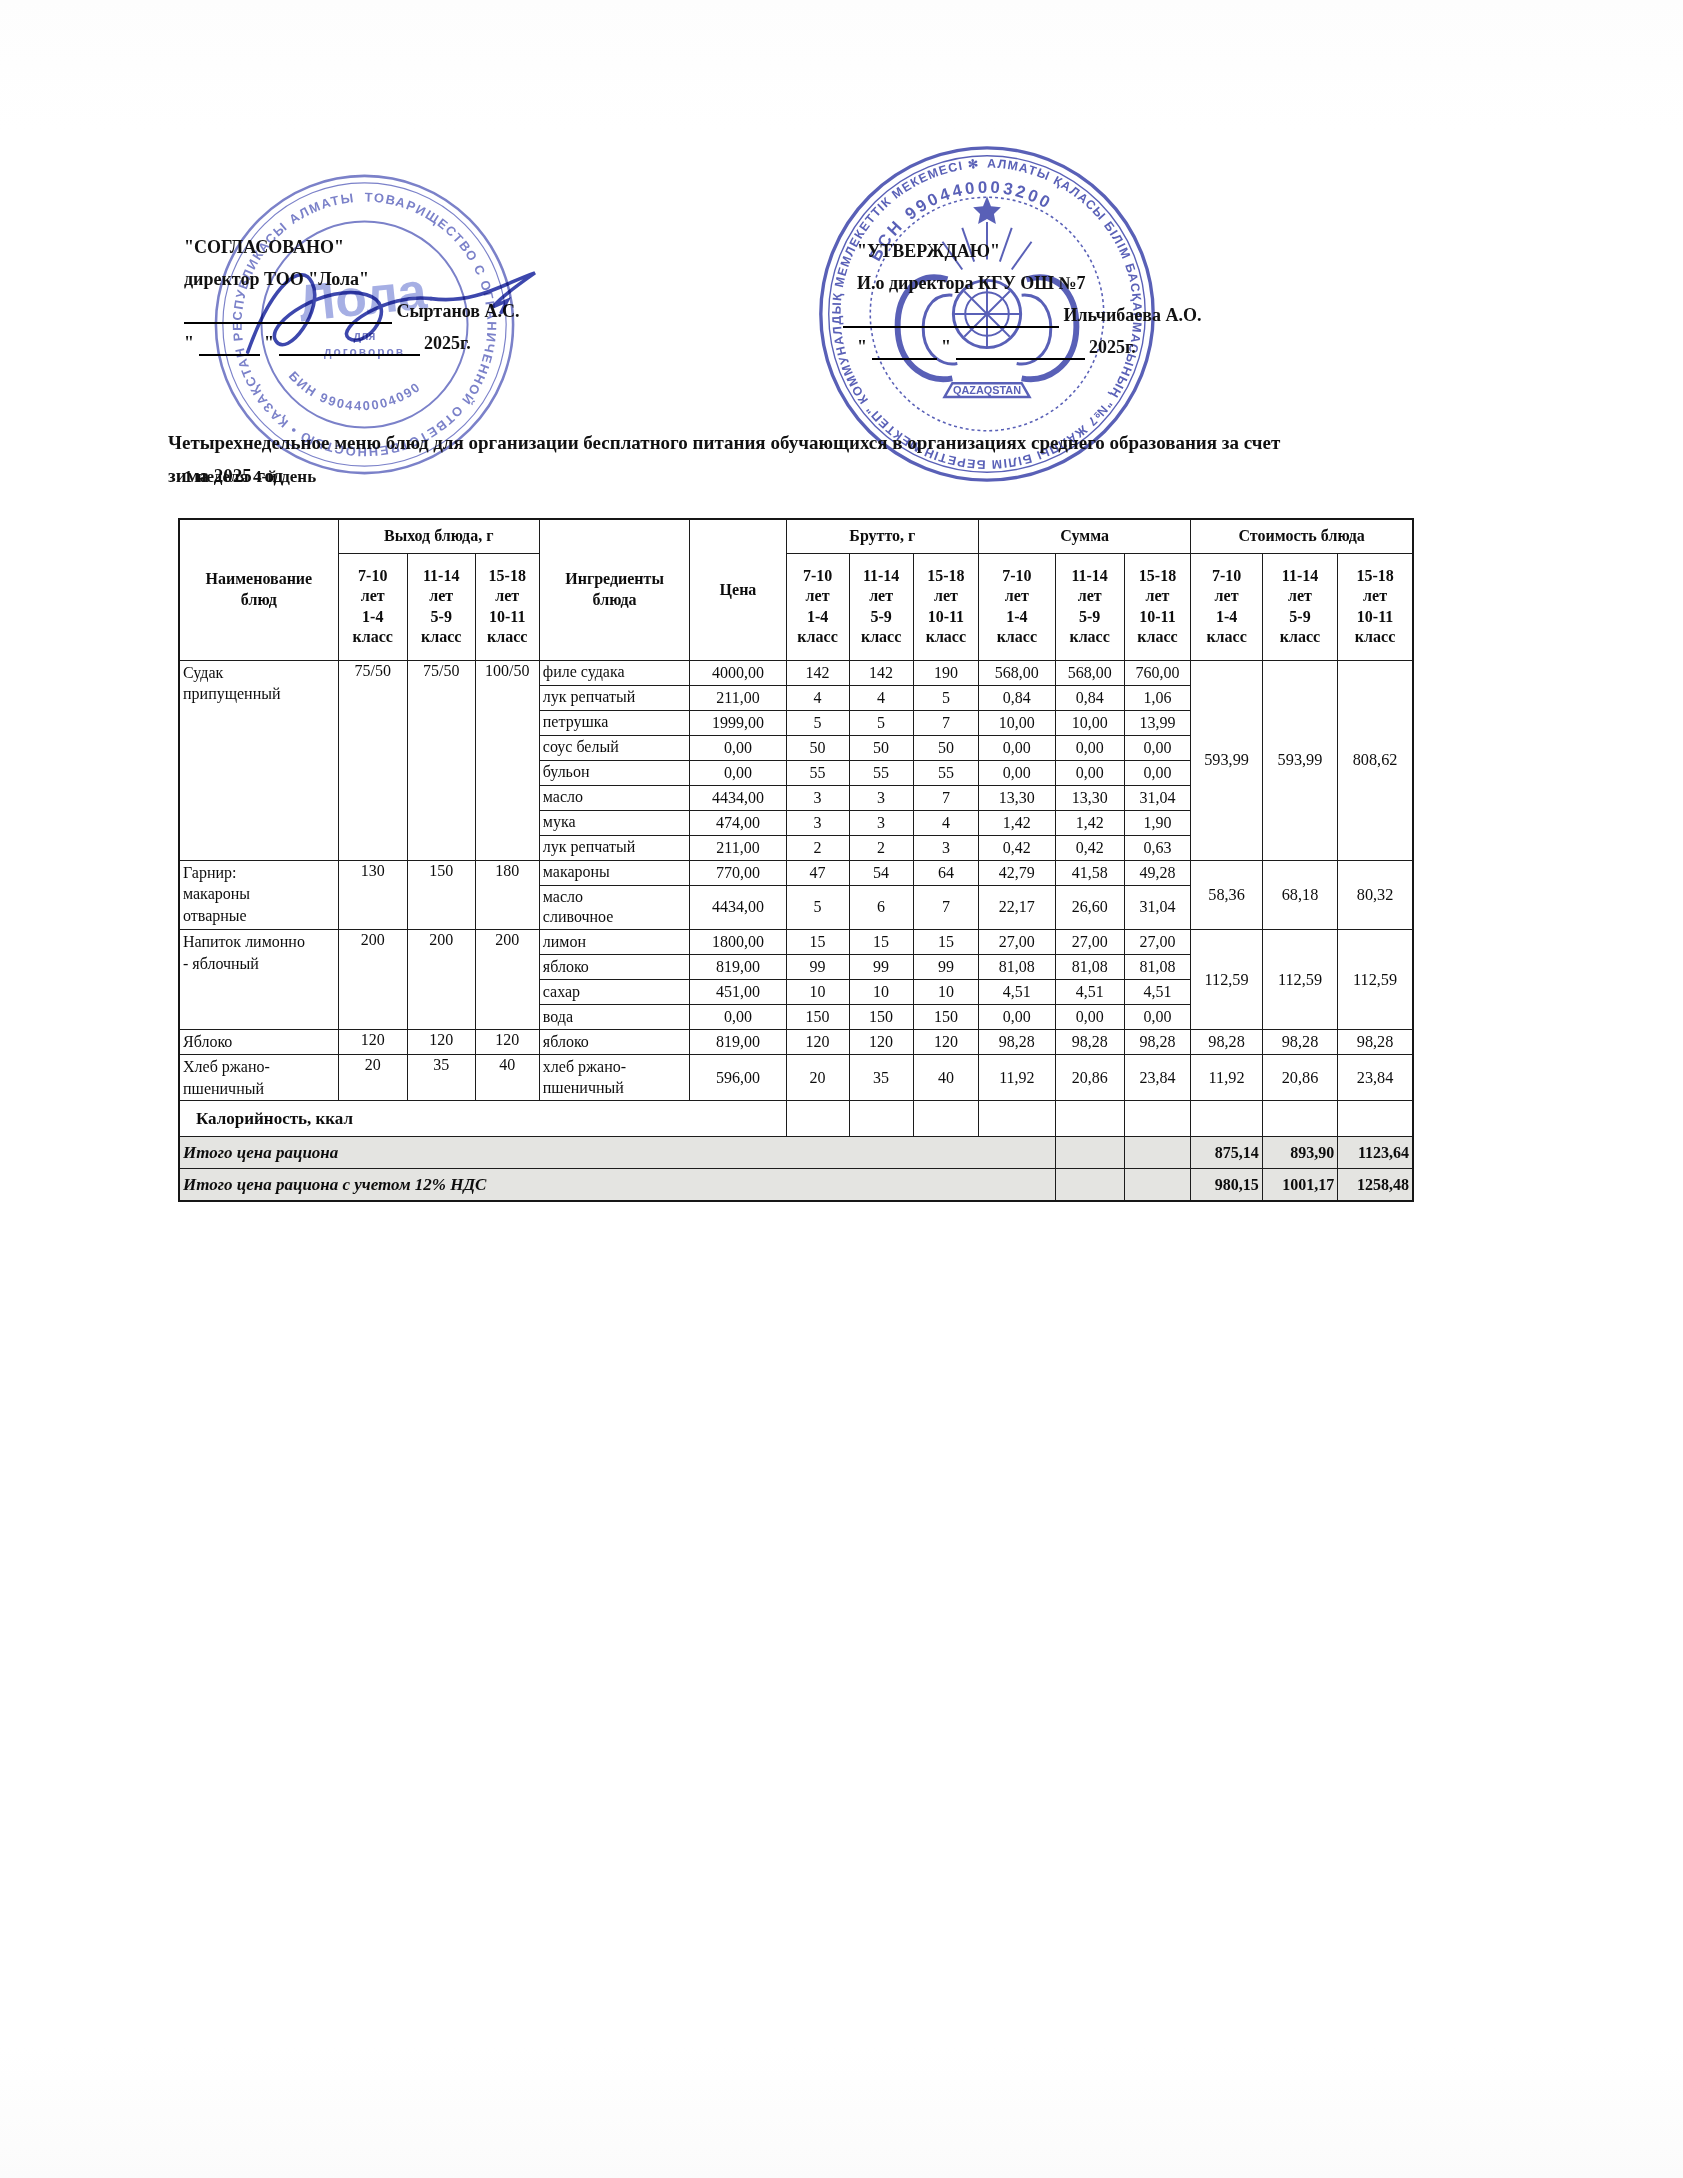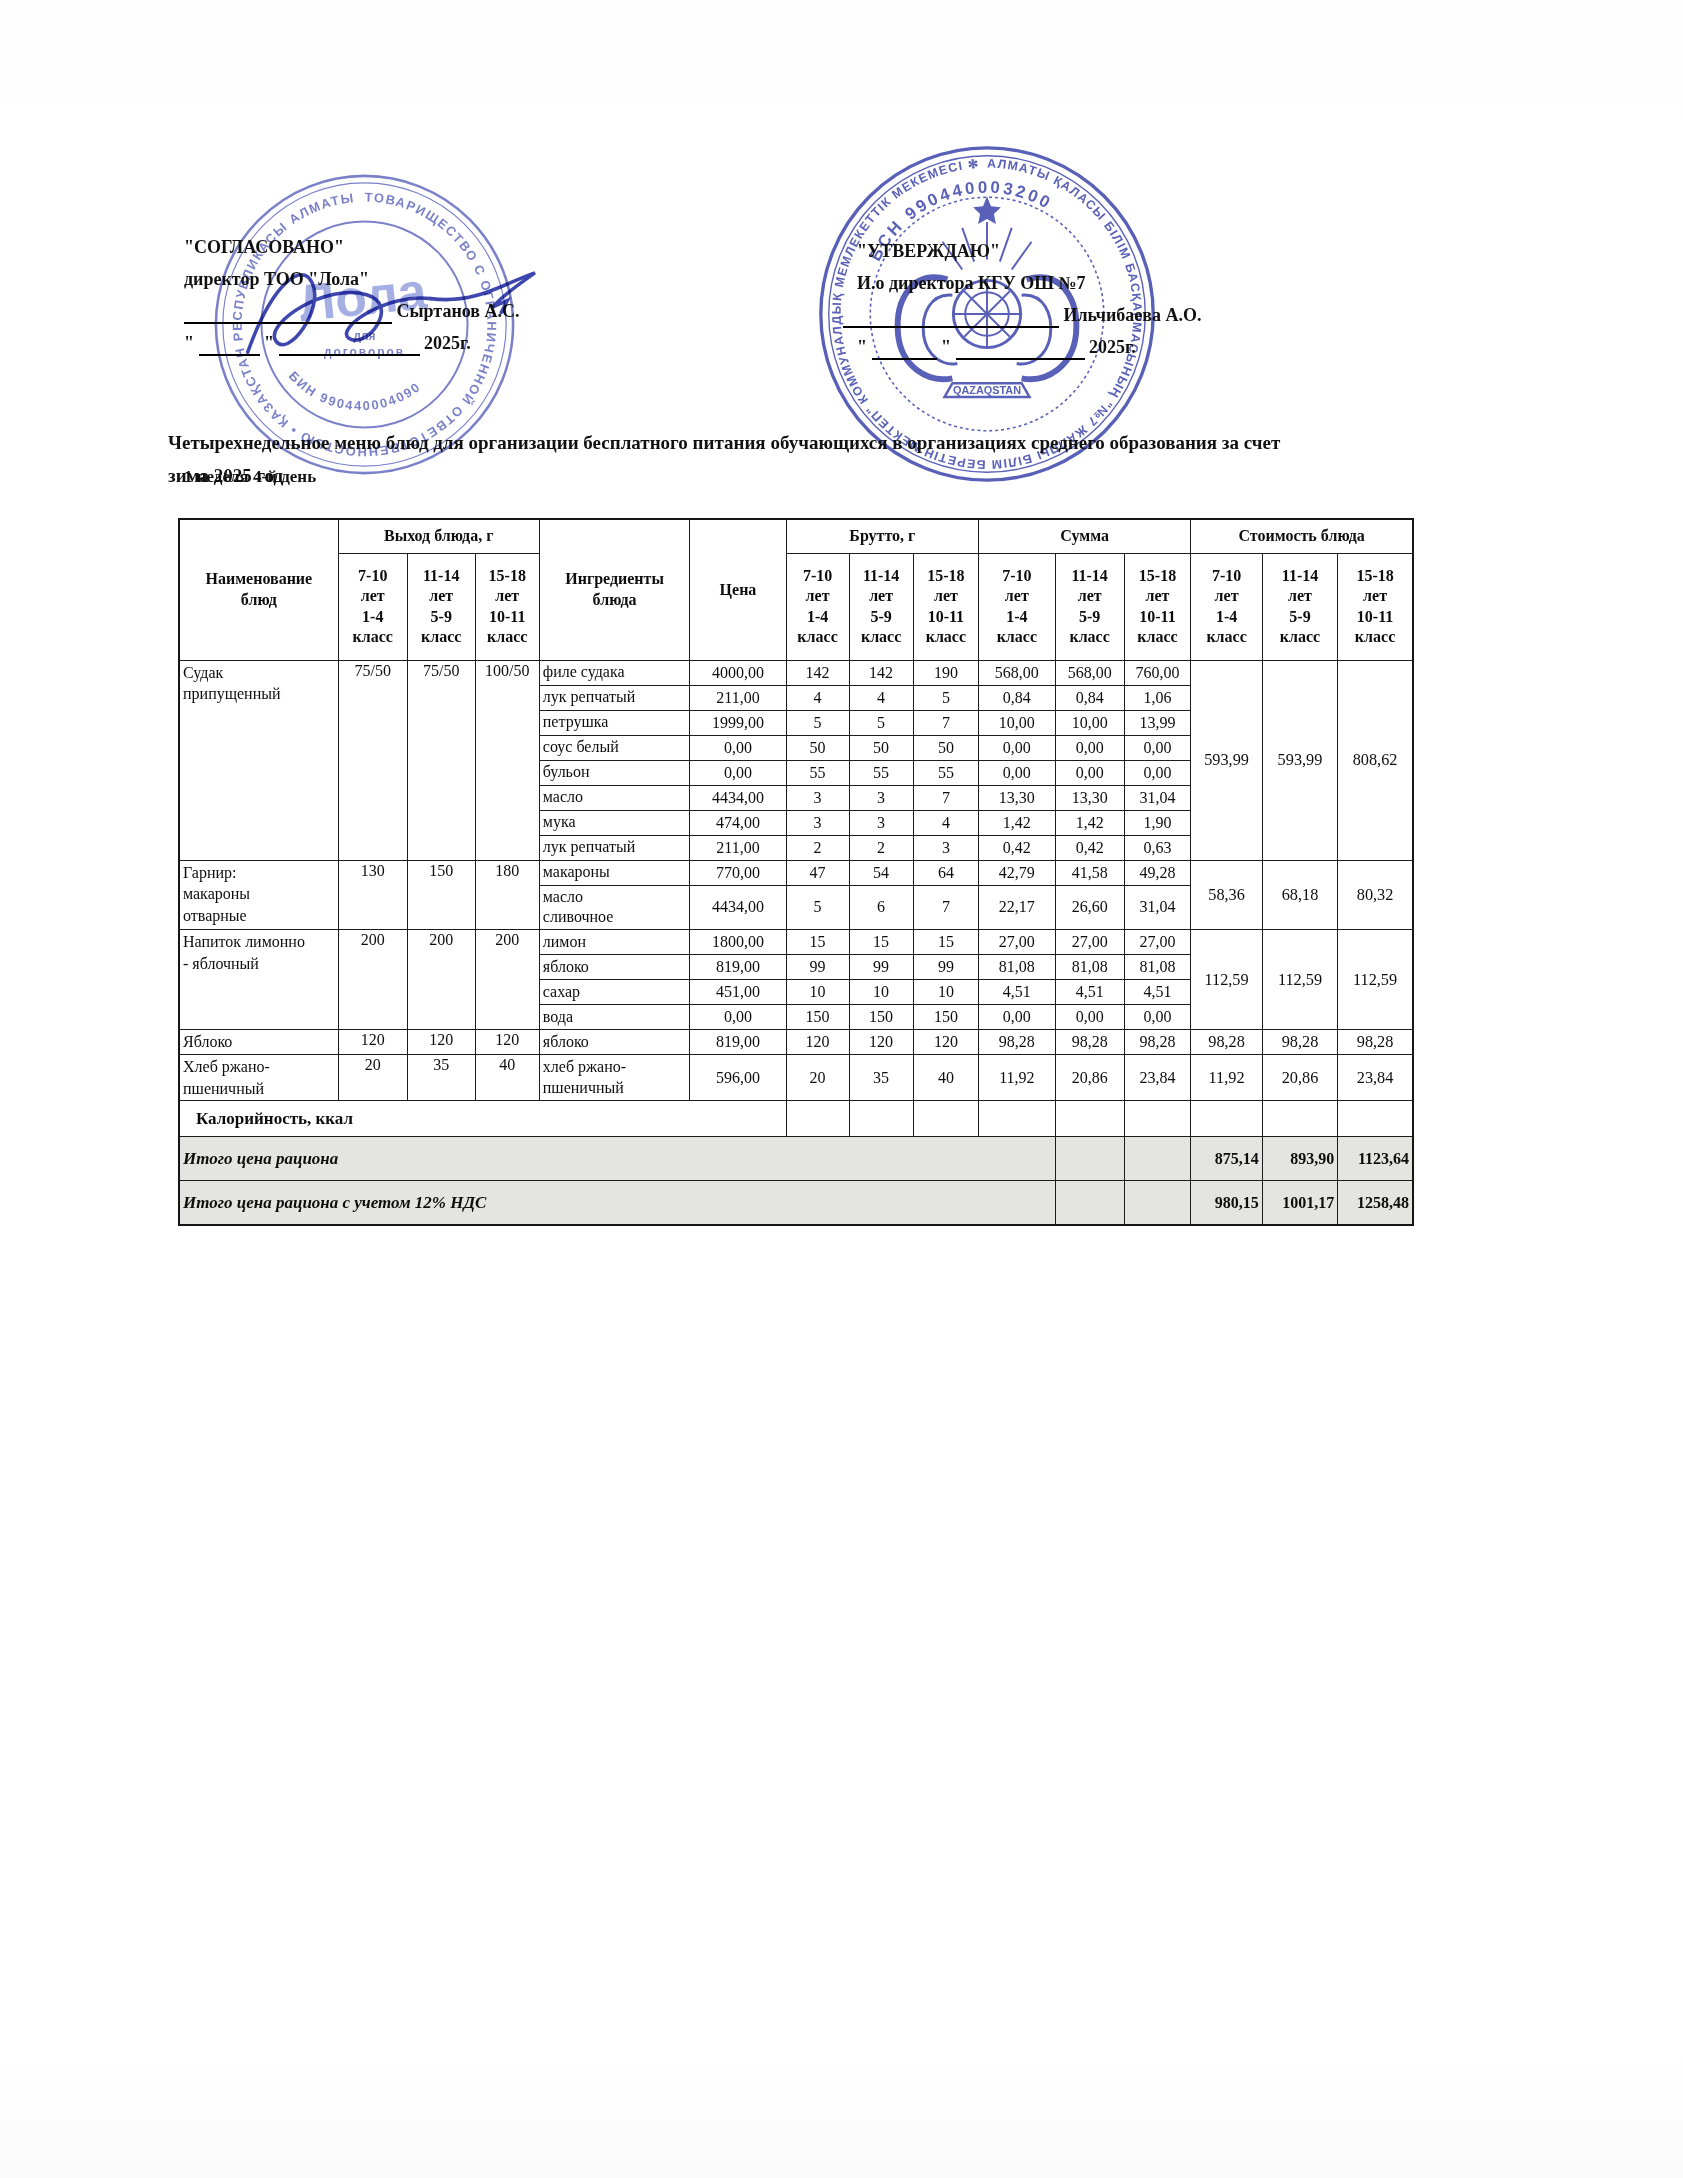--- a/index.html
+++ b/index.html
@@ -31,21 +31,21 @@
   thead tr:first-child{height:34px;}
   thead tr:last-child{height:107px;}
   tbody tr{height:25px;margin-left:6px;}
   td.dish{vertical-align:top;text-align:left;white-space:pre-line;line-height:1.35;padding-left:4px;}
   td.top{vertical-align:top;text-align:center;}
   td.ing{text-align:left;white-space:pre-line;line-height:1.3;padding-left:4px;}
   td.num{text-align:center;}
   td.mid{vertical-align:middle;text-align:center;font-size:16.3px;}
   tr.cal{height:36px;}
   tr.cal td.lbl{font-weight:bold;text-align:left;padding-left:16px;font-size:17px;}
-  tr.total{height:44px;}
+  tr.total{height:32px;}
   tr.total td{background:#e4e4e1;}
   td.tlabel{font-weight:bold;font-style:italic;text-align:left;padding-left:4px;font-size:17px;}
   td.tval{font-weight:bold;text-align:right;padding-right:4px;}
 </style>
 </head>
 <body>
 
 <div class="page"></div>
 
 <svg class="stamp" style="left:804px;top:131px;opacity:.85" width="366" height="366" viewBox="0 0 370 370">

